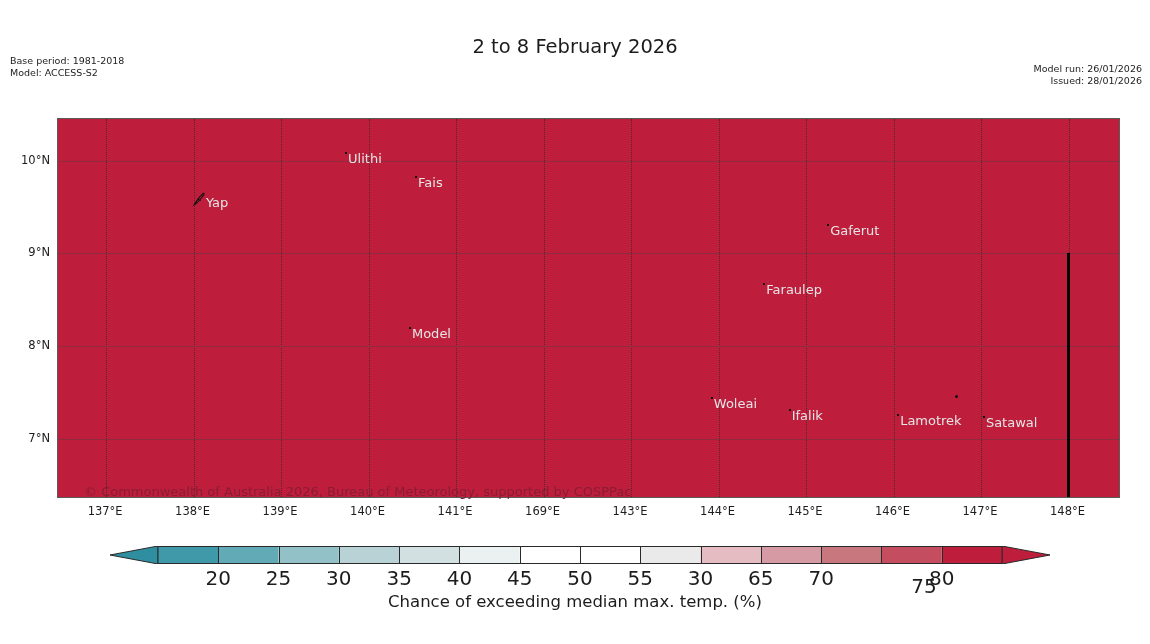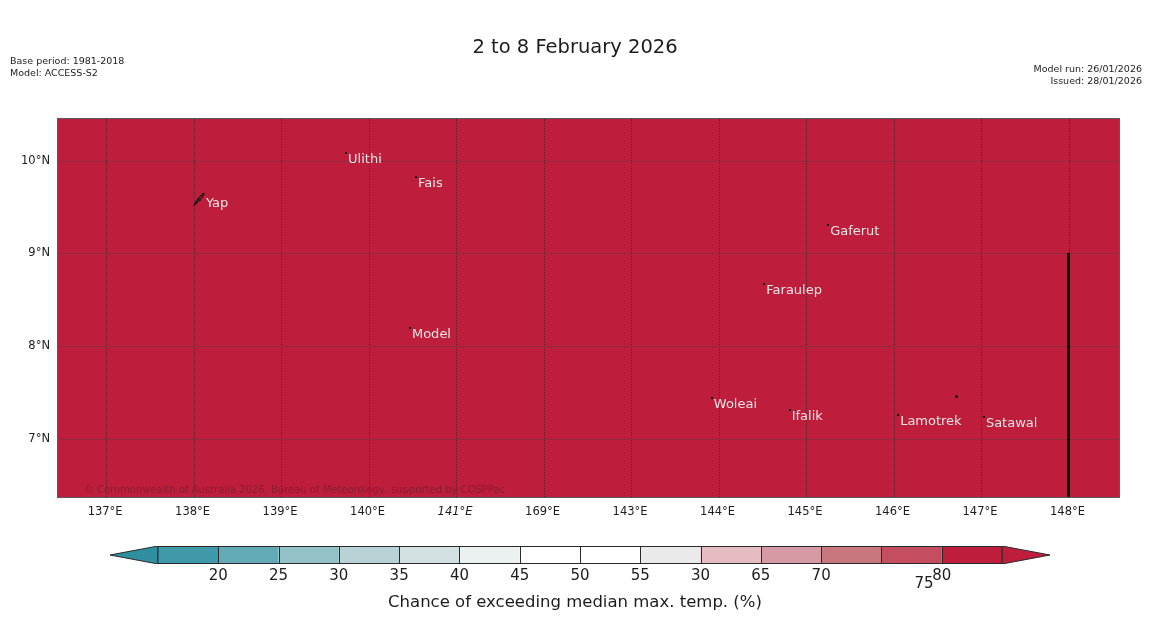--- a/index.html
+++ b/index.html
@@ -106,36 +106,36 @@
   }
   .yapisle {
     position: absolute;
     width: 16px; height: 16px;
   }
 
   
   .credit {
     position: absolute;
     left: 84px; top: 484px;
-    font-size: 10px;
+    font-size: 13px;
     color: #8a1c33;
     white-space: nowrap;
   }
 
   
   #cbarwrap {
     position: absolute;
     left: 110px; top: 546px;
     width: 940px; height: 18px;
   }
   #cbarwrap svg { display: block; }
   .cbtick {
     position: absolute;
     top: 566px;
-    font-size: 15px;
+    font-size: 20px;
     color: #1c1c1c;
     transform: translateX(-50%);
     white-space: nowrap;
   }
   .cbtickmark {
     position: absolute;
     width: 0; height: 18px;
     border-left: 1px solid #2a2a2a;
     top: 546px;
   }
@@ -198,21 +198,21 @@
     <div id="fcastline-holder">
         <div class="fcastline" style="left: 1008.63px; top: 134.39px; height: 245.61px;"></div>
       </div>
   </div>
 
   <div id="xticks">
       <div class="xtick" style="left: 105.119px;">137°E</div>
       <div class="xtick" style="left: 192.609px;">138°E</div>
       <div class="xtick" style="left: 280.099px;">139°E</div>
       <div class="xtick" style="left: 367.588px;">140°E</div>
-      <div class="xtick" style="left: 455.078px; font-style: italic;">141°E</div>
+      <div class="xtick" style="left: 455.078px;">141°E</div>
       <div class="xtick" style="left: 542.568px;">169°E</div>
       <div class="xtick" style="left: 630.058px;">143°E</div>
       <div class="xtick" style="left: 717.547px;">144°E</div>
       <div class="xtick" style="left: 805.037px;">145°E</div>
       <div class="xtick" style="left: 892.527px;">146°E</div>
       <div class="xtick" style="left: 980.016px;">147°E</div>
       <div class="xtick" style="left: 1067.51px;">148°E</div>
     </div>
   <div id="yticks">
       <div class="ytick" style="top: 437.756px;">7°N</div>

